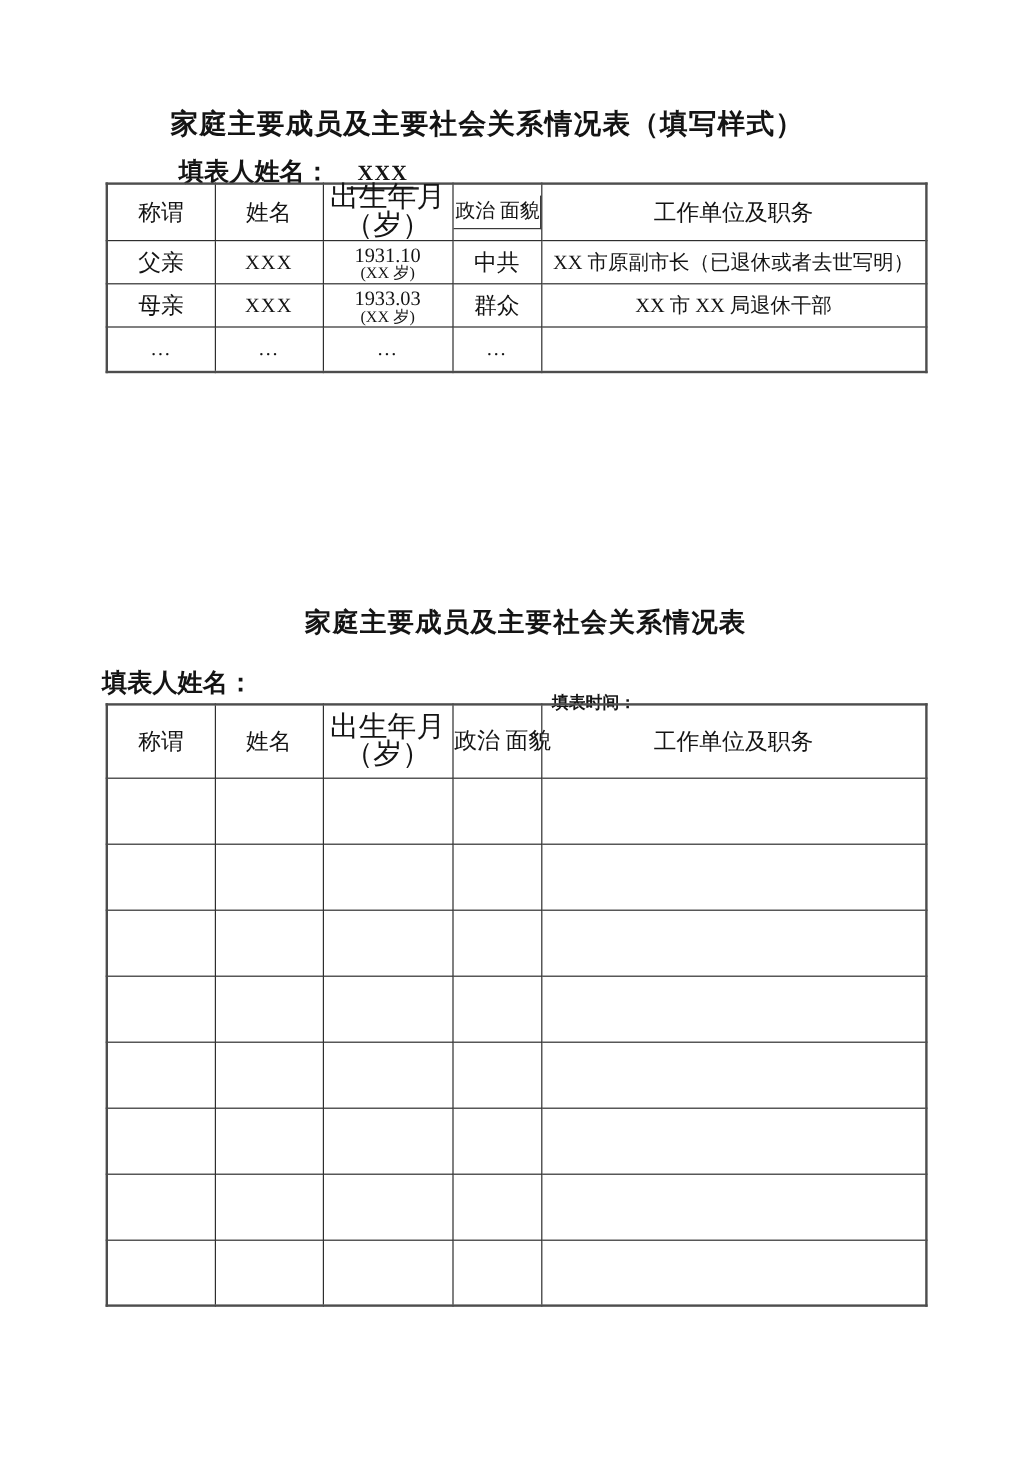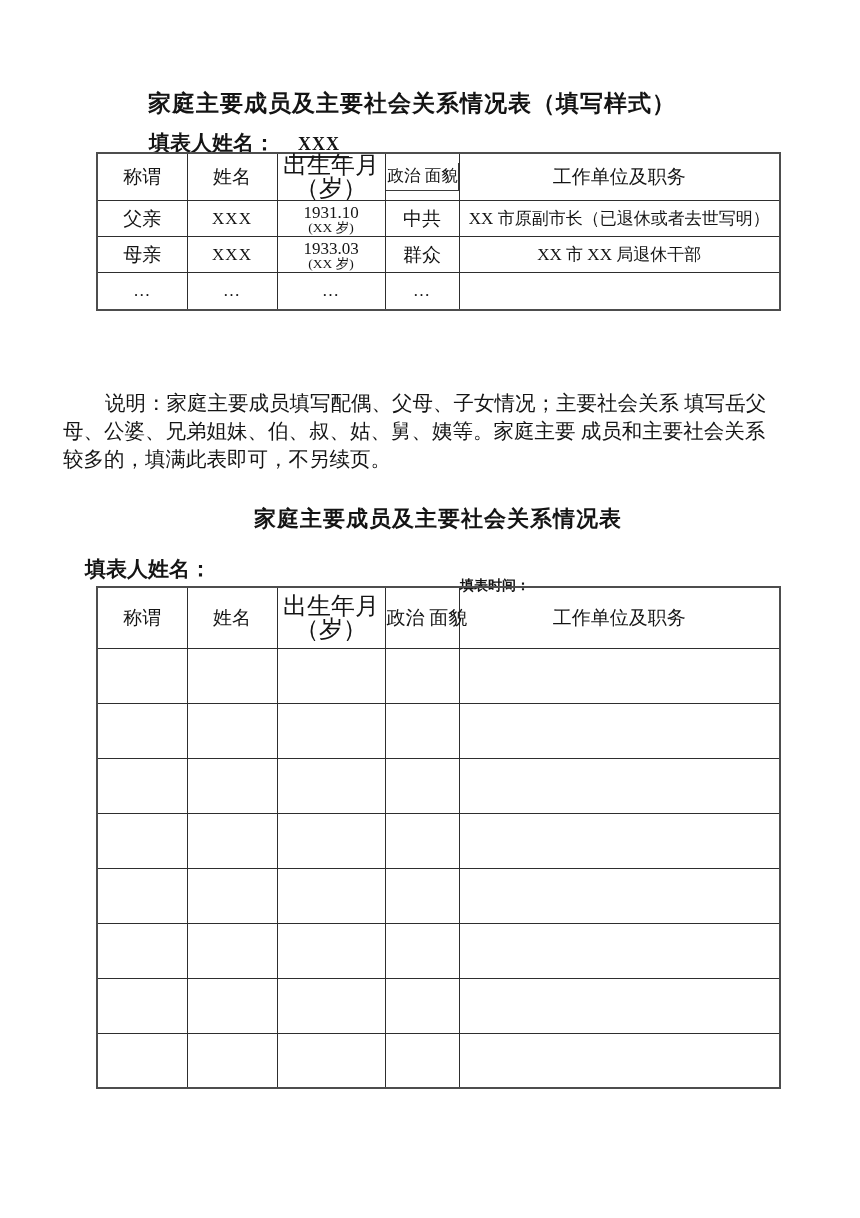--- a/index.html
+++ b/index.html
@@ -3,42 +3,42 @@
 <meta charset="utf-8">
 <style>
   html,body{margin:0;padding:0;background:#ffffff;}
   .page{
     position:relative;width:860px;height:1218px;background:#ffffff;
     font-family:"Liberation Serif","DejaVu Serif",serif;color:#141414;
     overflow:hidden;
   }
   
   .title1{
-    position:absolute;top:88px;left:16px;width:792px;margin:0;
+    position:absolute;top:88px;left:10px;width:792px;margin:0;
     text-align:center;font-size:23px;font-weight:700;letter-spacing:1px;
   }
   .title2{
     position:absolute;top:496px;left:0;width:860px;margin:8px;
     text-align:center;font-size:22px;font-weight:700;letter-spacing:1px;
   }
   .name-line1{position:absolute;top:129px;left:125px;font-size:21px;font-weight:700;margin-left:24px;}
   .name-line1 .uval{
     display:inline-block;min-width:60px;margin-left:14px;text-align:center;
     border-bottom:2px solid #222;font-size:18px;font-weight:700;line-height:23px;
     letter-spacing:1px;
   }
   .label-name2{position:absolute;top:555px;left:85px;font-size:21px;font-weight:700;}
   .label-time2{position:absolute;top:577px;left:460px;font-size:14px;font-weight:700;}
   
   .note{position:absolute;top:389px;left:63px;width:740px;font-size:20.5px;line-height:28px;}
   .note div{white-space:nowrap;}
   .note .l1{text-indent:42px;}
   
   table.doc{
-    position:absolute;left:96px;width:683px;
+    position:absolute;left:88px;width:683px;
     border-collapse:collapse;table-layout:fixed;
     border:2px solid #4d4d4d;
   }
   .t1{top:152px;}
   .t2{top:586px;}
   table.doc td,table.doc th{
     border:1px solid #2e2e2e;padding:0;margin:0;
     text-align:center;vertical-align:middle;font-weight:400;
     overflow:visible;
   }
@@ -115,25 +115,20 @@
     <tr style="height:37px">
       <td class="dots">…</td>
       <td class="dots">…</td>
       <td class="dots">…</td>
       <td class="dots">…</td>
       <td class="work"></td>
     </tr>
   </tbody>
     </table>
 
-  <div class="note">
-    <div class="l1">说明：家庭主要成员填写配偶、父母、子女情况；主要社会关系 填写岳父</div>
-    <div>母、公婆、兄弟姐妹、伯、叔、姑、舅、姨等。家庭主要 成员和主要社会关系</div>
-    <div>较多的，填满此表即可，不另续页。</div>
-  </div>
 
   <h1 class="title2">家庭主要成员及主要社会关系情况表</h1>
 
   <span class="label-name2">填表人姓名：</span>
   <span class="label-time2">填表时间：</span>
 
   <table class="doc t2">
     <colgroup>
         <col style="width:90px">
         <col style="width:90px">

